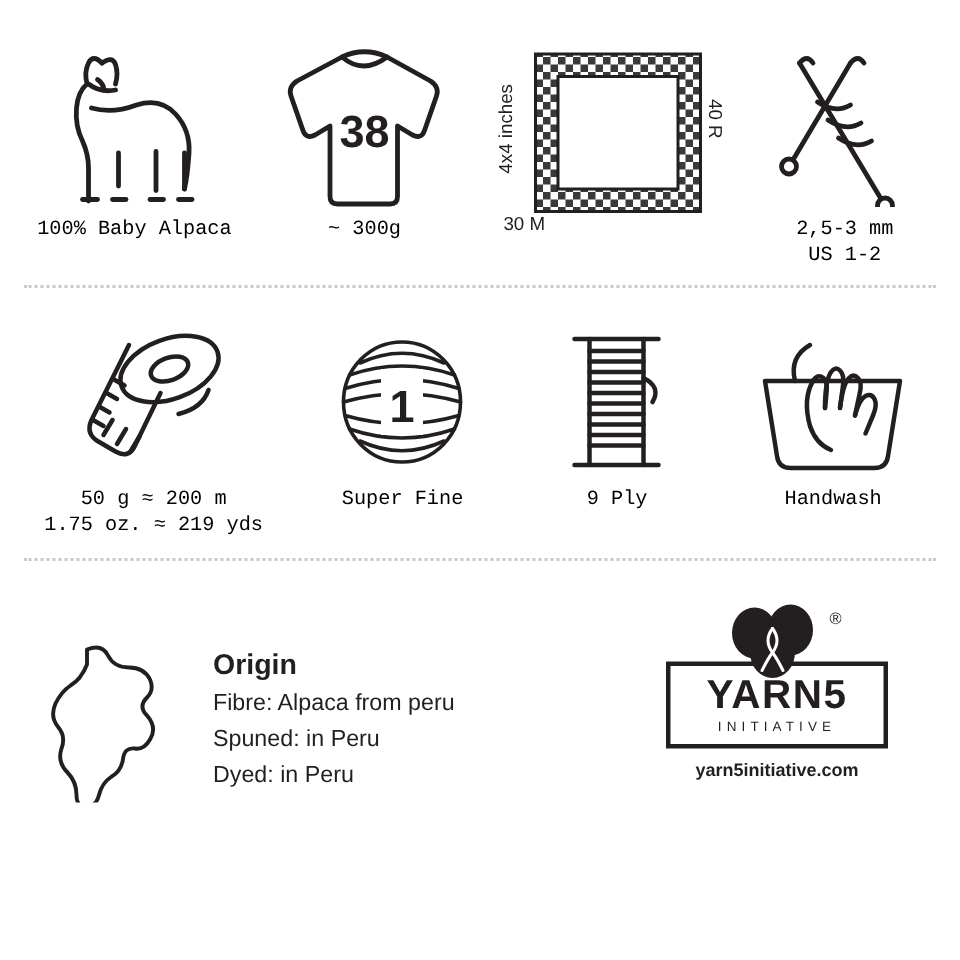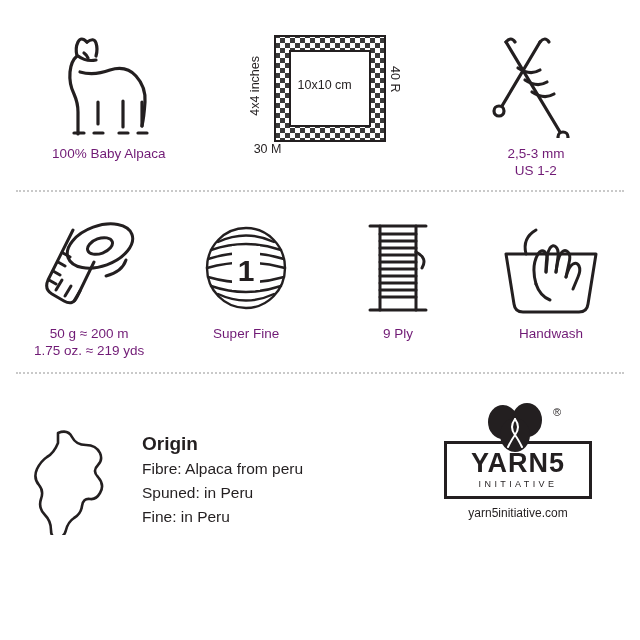--- a/index.html
+++ b/index.html
@@ -36,23 +36,24 @@
   }
   .art {
     display: flex;
     align-items: center;
     justify-content: center;
   }
   .caption {
     text-align: center;
     font-size: 13.5px;
     line-height: 17px;
-    color: #701a75;
+    color: #000000;
     margin-top: 7px;
     white-space: pre-line;
+    font-family: Liberation Mono, monospace;
   }
 
   
   .divider {
     height: 0;
     border-top: 2px dotted #c9c9c9;
     margin: 0 16px;
   }
 
   
@@ -114,20 +115,21 @@
   }
   .brand-sub {
     font-size: 9px;
     letter-spacing: 3.4px;
     line-height: 12px;
     margin-top: 1px;
   }
   .brand-url {
     font-size: 12px;
     margin-top: 7px;
+    font-weight: bold;
   }
   .brand-mark {
     position: absolute;
     top: -42px;
     left: 50%;
     transform: translateX(-50%);
   }
 
   
   .gauge-wrap {
@@ -189,37 +191,48 @@
             <path d="M41 105 l9 0"></path>
             <path d="M66 105 l9 0"></path>
             <path d="M85 105 l9 0"></path>
             <path d="M31 25 q3 2 4 5"></path>
           </g>
         </svg>
       </div>
       <div class="caption">100% Baby Alpaca</div>
     </div>
 
+    <div class="cell">
+      <div class="art">
+        <svg width="118" height="110" viewBox="0 0 118 110">
+          <g fill="none" stroke="#231f20" stroke-width="3.2" stroke-linejoin="round" stroke-linecap="round">
+            <path d="M44 10 q15 -7 30 0 l29 16 q6 4 4 10 l-8 23 q-2 6 -8 3 l-10 -6 l0 47 q0 5 -5 5 l-35 0 q-5 0 -5 -5 l0 -47 l-10 6 q-6 3 -8 -3 l-8 -23 q-2 -6 4 -10 z"></path>
+            <path d="M44 10 q14 12 30 0"></path>
+          </g>
+          <text x="59" y="70" text-anchor="middle" font-family="'Liberation Sans', sans-serif" font-size="30" font-weight="bold" fill="#231f20">38</text>
+        </svg>
+      </div>
+      <div class="caption">~ 300g</div>
+    </div>
 
     <div class="cell">
       <div class="gauge-wrap">
         <svg width="150" height="128" viewBox="0 0 150 128" style="position:absolute;top:0;left:0;">
           <defs>
             <pattern id="checker" width="10" height="10" patternUnits="userSpaceOnUse">
               <rect width="10" height="10" fill="#ffffff"></rect>
               <rect width="5" height="5" fill="#3a3a3a"></rect>
               <rect x="5" y="5" width="5" height="5" fill="#3a3a3a"></rect>
             </pattern>
           </defs>
           <rect x="25" y="8" width="110" height="105" fill="url(#checker)" stroke="#231f20" stroke-width="2"></rect>
           <rect x="40" y="23" width="80" height="75" fill="#ffffff" stroke="#231f20" stroke-width="2"></rect>
         </svg>
         <div class="g-label g-left">4x4 inches</div>
         <div class="g-label g-right">40 R</div>
-        <div class="g-center">10x10 cm</div>
         <div class="g-label g-bottom">30 M</div>
       </div>
     </div>
 
     <div class="cell">
       <div class="art">
         <svg width="104" height="110" viewBox="0 0 104 110">
           <g fill="none" stroke="#231f20" stroke-width="3.2" stroke-linejoin="round" stroke-linecap="round">
             <path d="M22 14 L76 104"></path>
             <path d="M56 14 L18 78"></path>
@@ -322,21 +335,21 @@
         <g fill="none" stroke="#231f20" stroke-width="2.6" stroke-linejoin="round" stroke-linecap="round">
           <path d="M30 8 q10 -4 14 4 q4 8 14 8 q10 0 14 8 q3 7 -2 12 q-6 6 0 12 q7 8 2 16 q-4 7 -10 6 q-7 -1 -8 7 q-1 8 -8 12 q-6 4 -8 12 q-2 8 -9 8 q-6 0 -6 -8 q0 -9 -6 -15 q-7 -7 -4 -16 q3 -8 -2 -14 q-6 -7 -2 -16 q4 -8 10 -12 q7 -4 11 -14 z"></path>
         </g>
       </svg>
     </div>
 
     <div class="origin-text">
       <span class="origin-title">Origin</span>
       <span class="origin-line">Fibre: Alpaca from peru</span>
       <span class="origin-line">Spuned: in Peru</span>
-      <span class="origin-line">Fine: in Peru</span>
+      <span class="origin-line">Dyed: in Peru</span>
     </div>
 
     <div class="brand">
       <div class="brand-box">
         <div class="brand-mark">
           <svg width="86" height="52" viewBox="0 0 86 52">
             <g fill="#231f20">
               <ellipse cx="28" cy="20" rx="15" ry="17"></ellipse>
               <ellipse cx="52" cy="18" rx="15" ry="17"></ellipse>
               <ellipse cx="40" cy="33" rx="15" ry="17"></ellipse>

